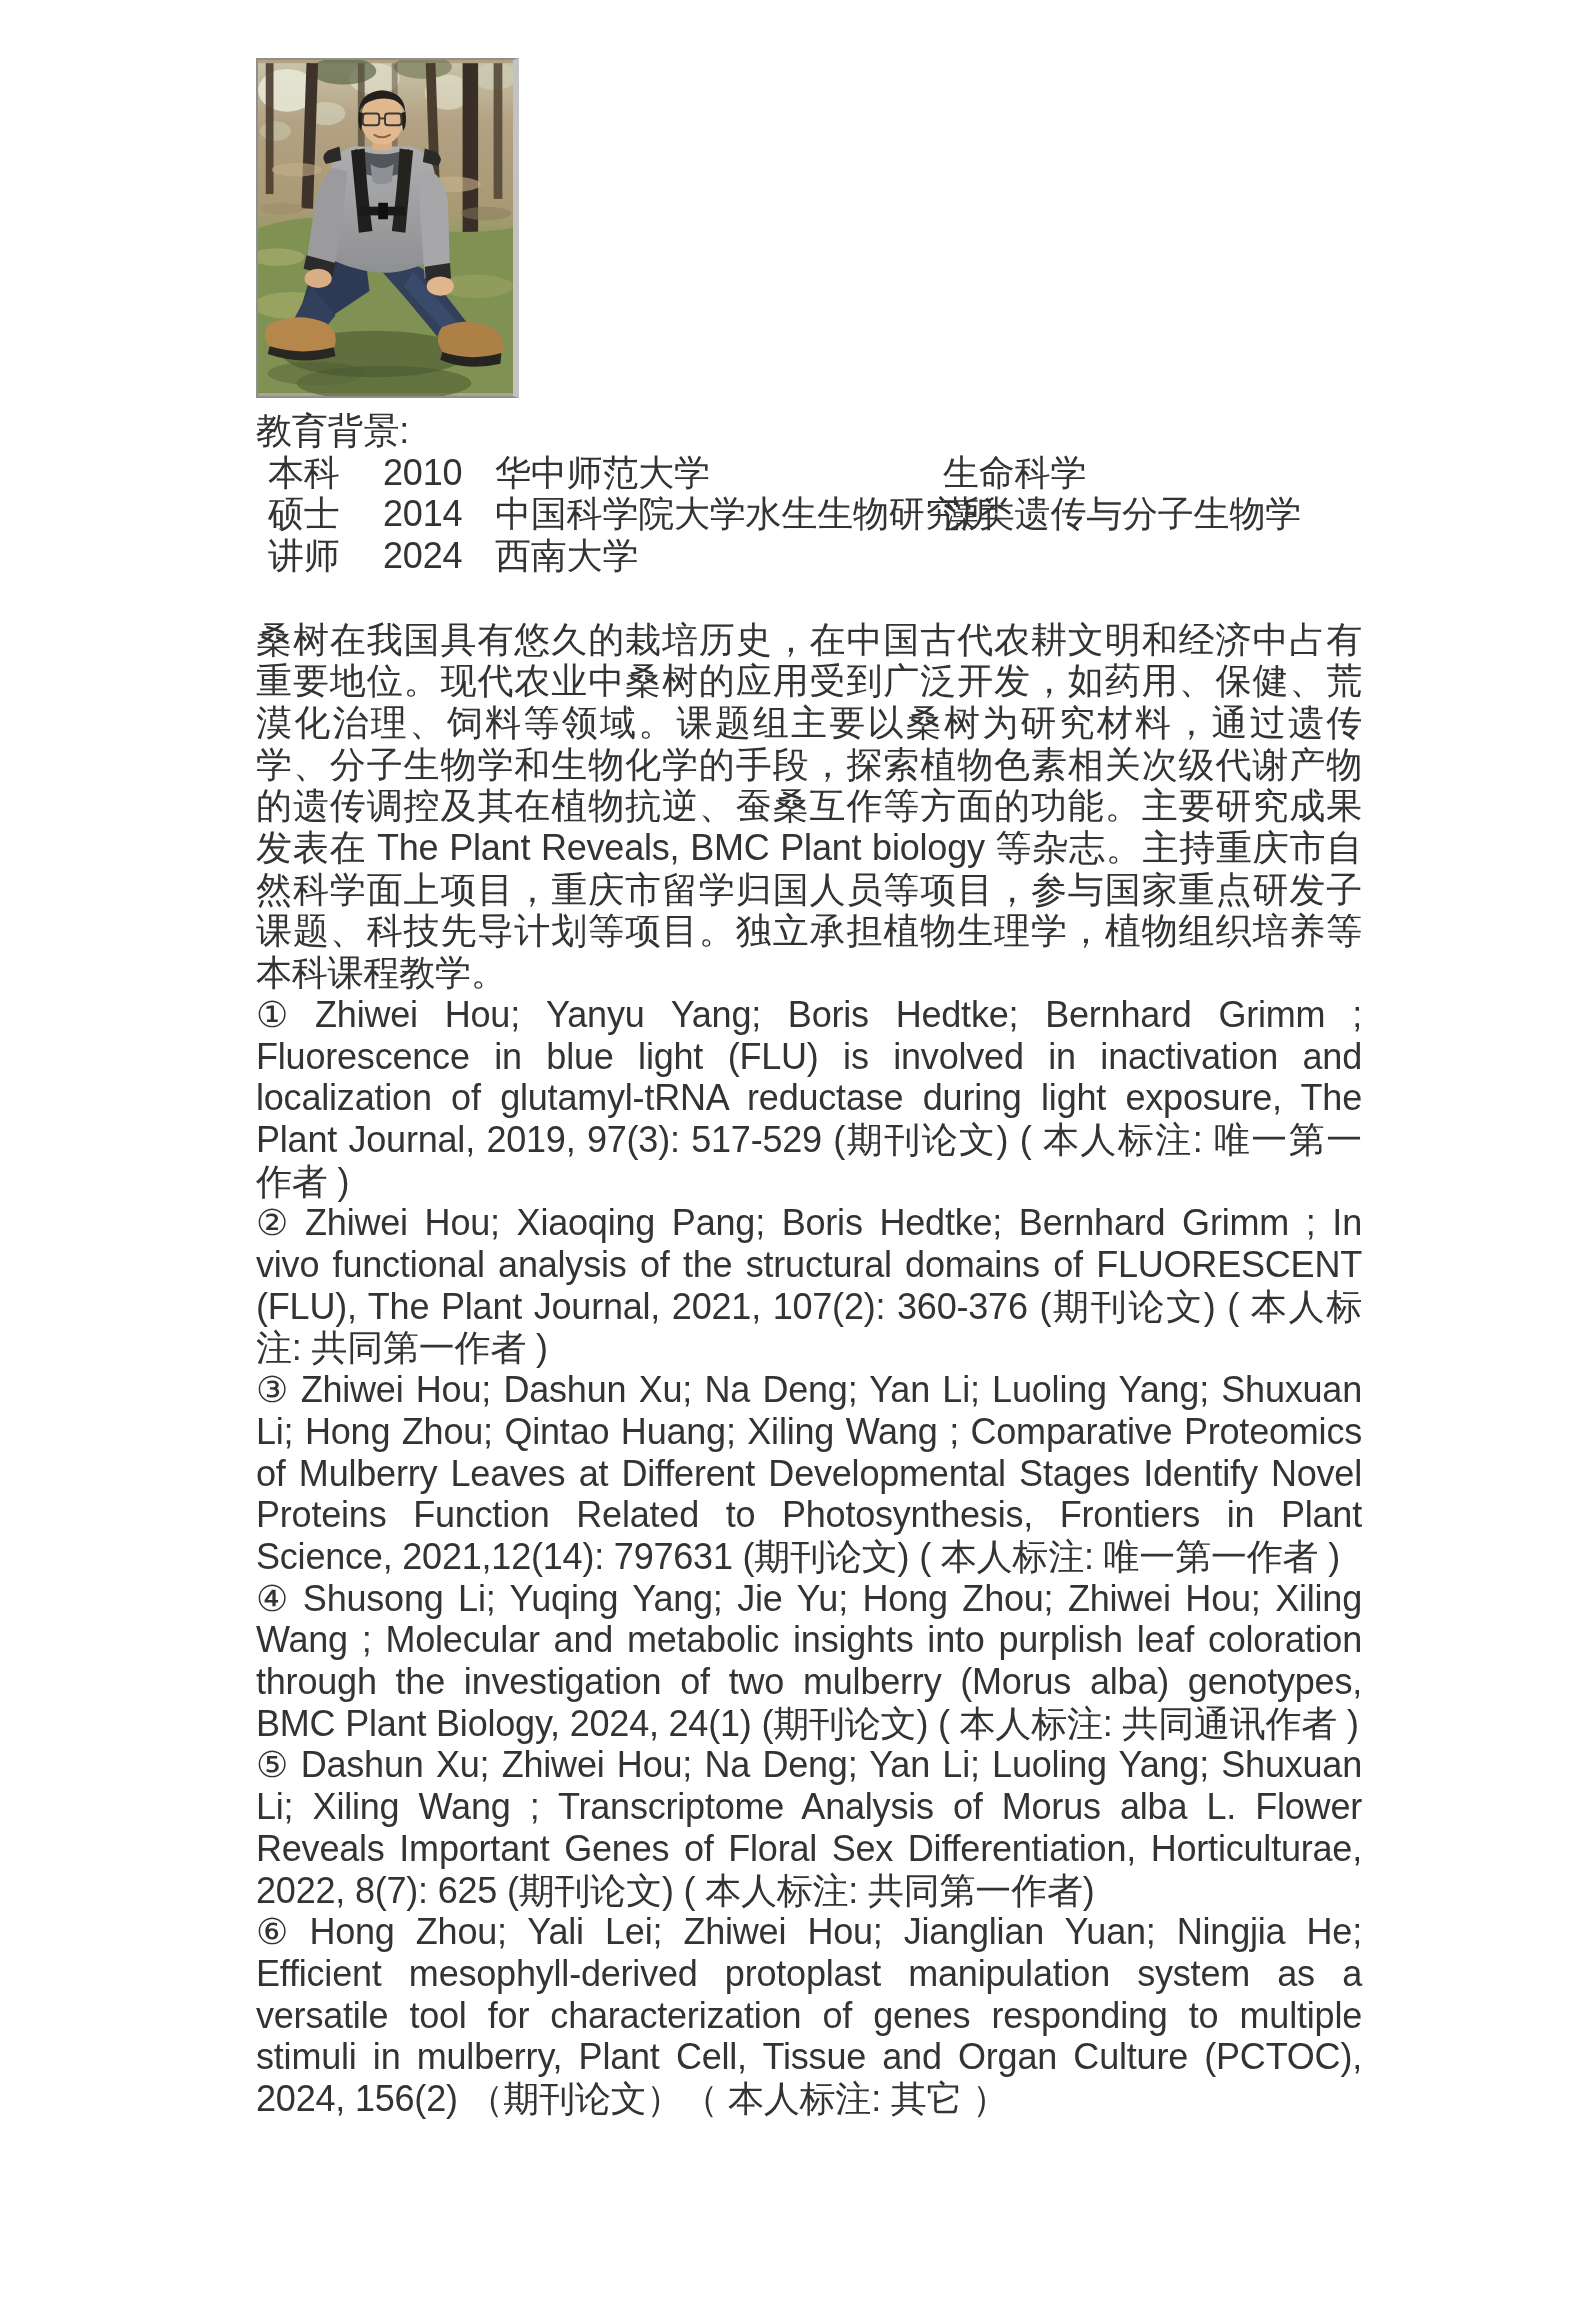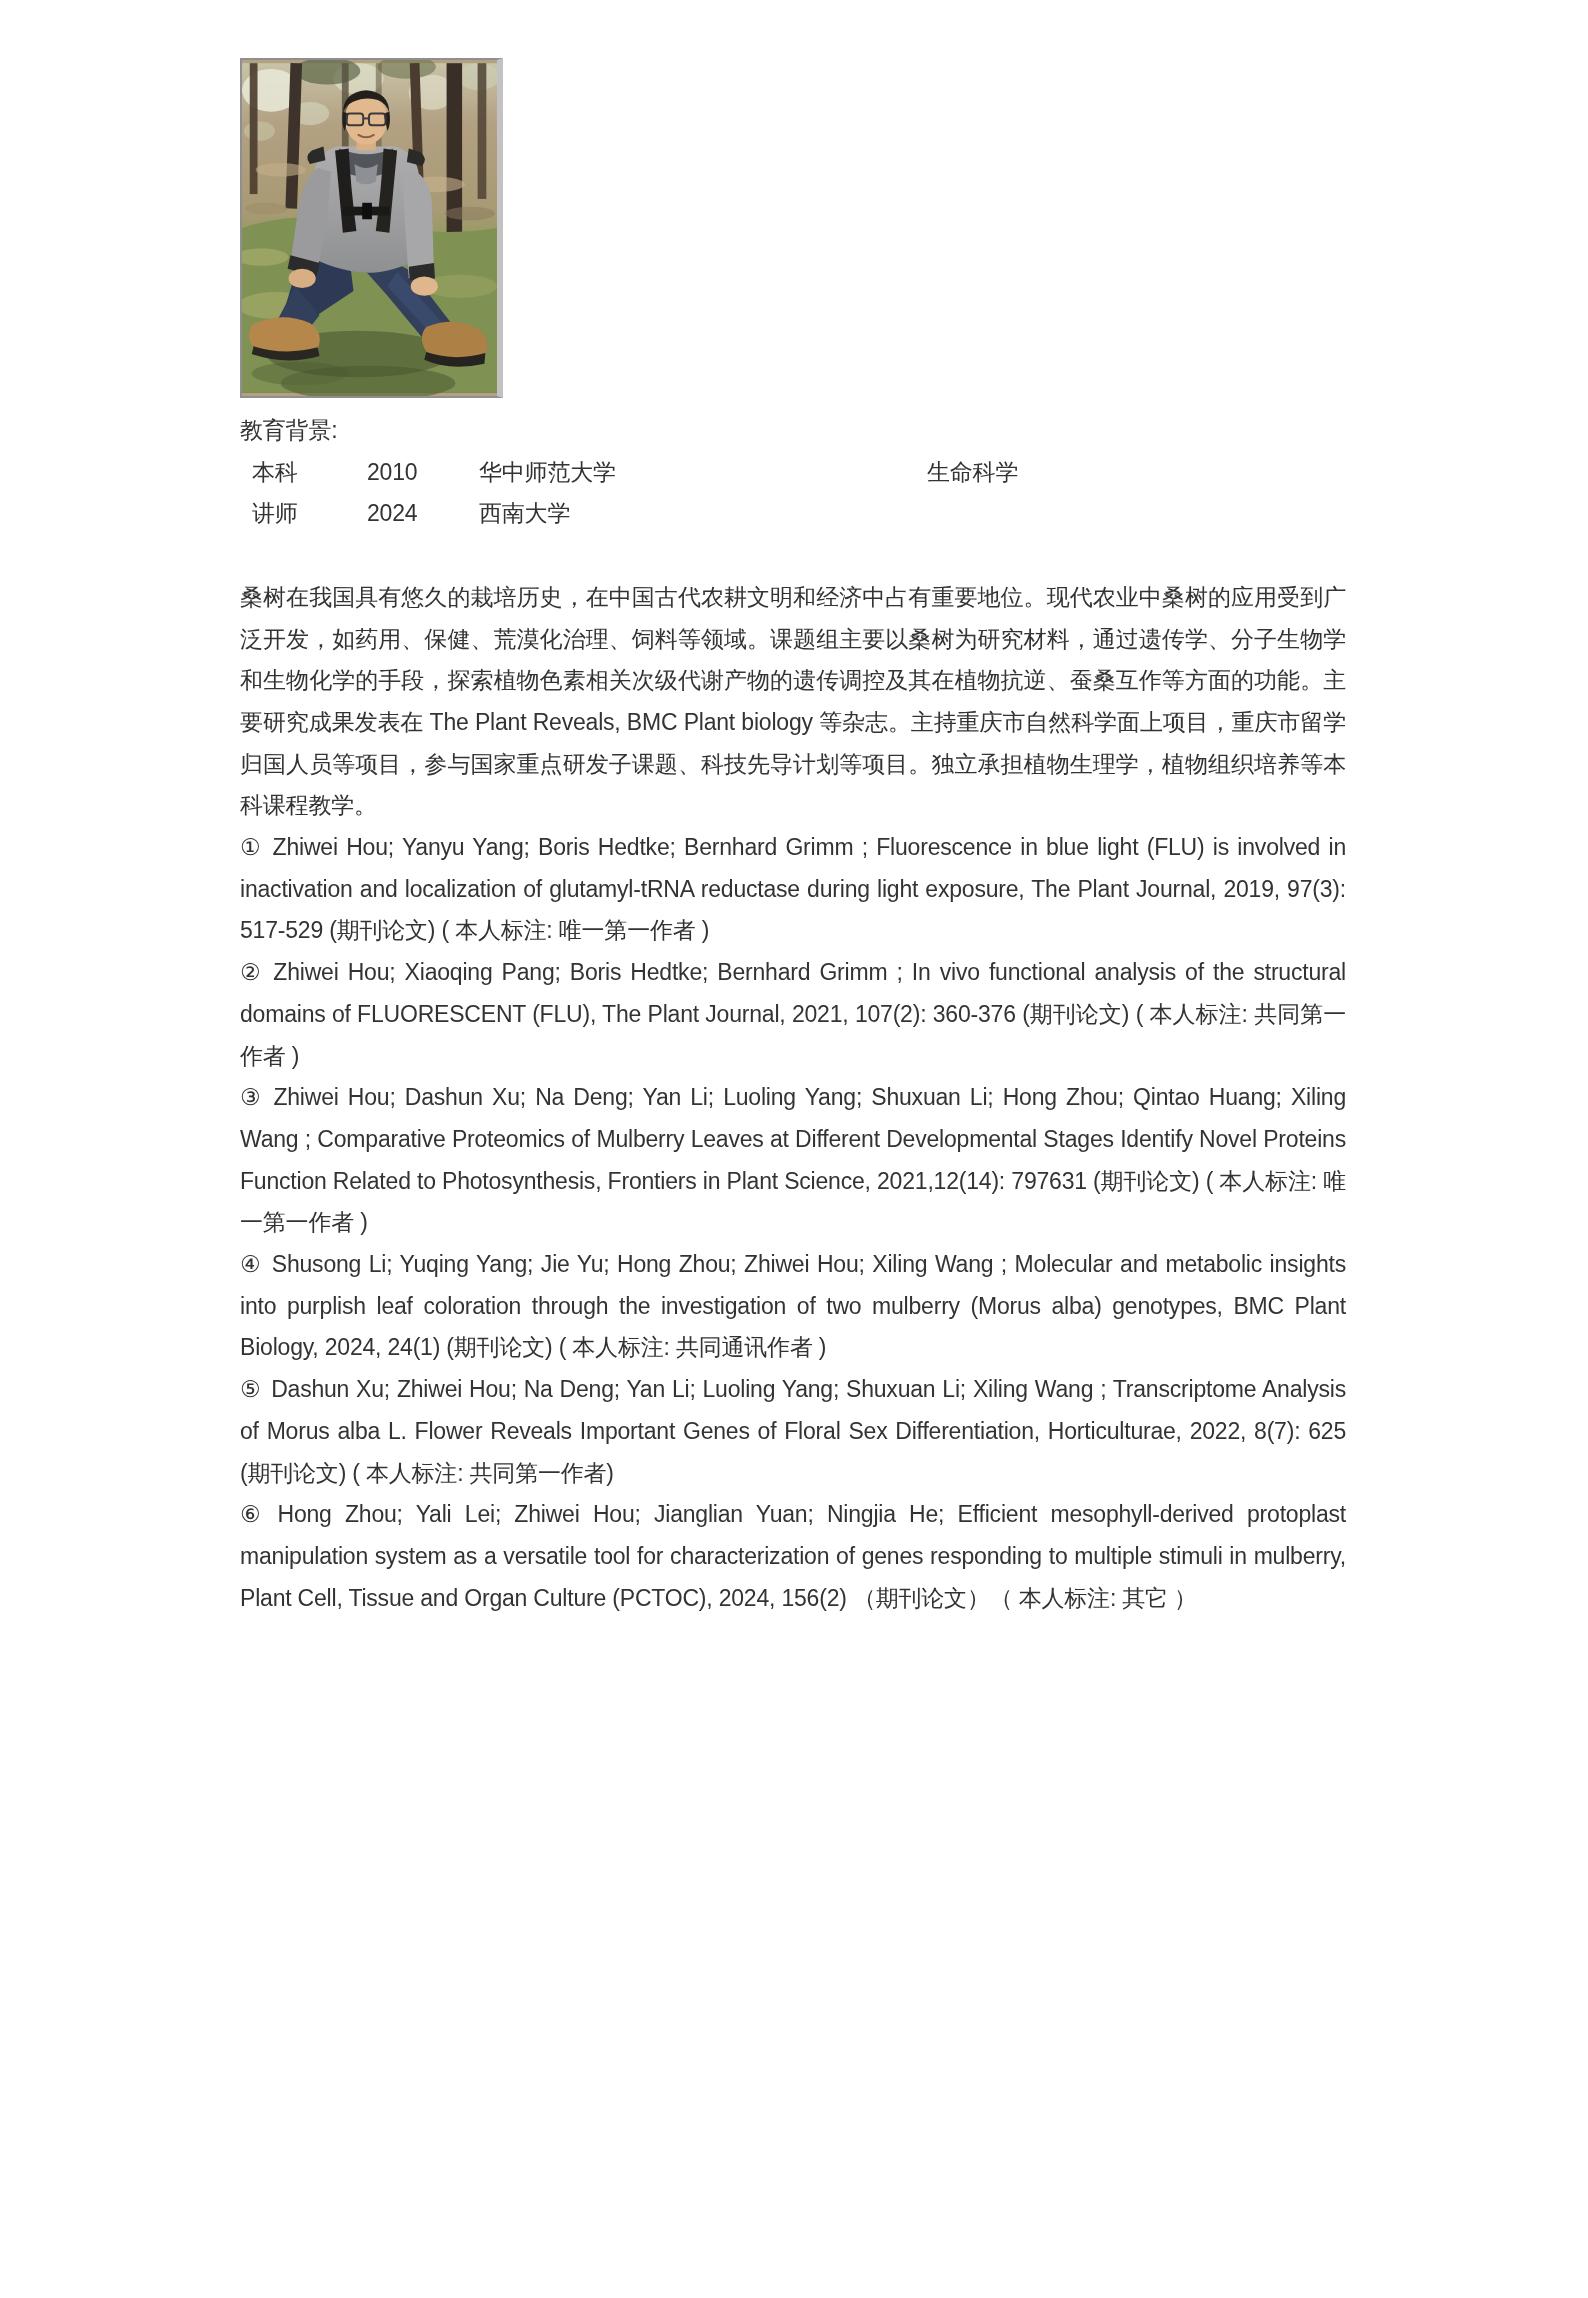--- a/index.html
+++ b/index.html
@@ -6,24 +6,24 @@
   body {
     width: 1588px;
     height: 2298px;
     position: relative;
     font-family: "Liberation Sans", "DejaVu Sans", sans-serif;
     color: #333333;
     overflow: hidden;
   }
   .content {
     position: absolute;
-    left: 240px;
+    left: 256px;
     top: 0;
     width: 1106px;
-    font-size: 23px;
+    font-size: 36px;
     line-height: 41.7px;
     letter-spacing: -0.2px;
   }
   .photo-frame {
     margin: 58px 0 12px 0;
     width: 263px;
     height: 340px;
     box-sizing: border-box;
     border: 2px solid #8f8f8f;
     border-right: 6px solid #c2c2c2;
@@ -161,20 +161,26 @@
 
   <div class="edu-heading">教育背景:</div>
   <div class="edu-table">
     <div class="edu-row">
       <span>本科</span>
       <span>2010</span>
       <span>华中师范大学</span>
       <span>生命科学</span>
     </div>
     <div class="edu-row">
+      <span>硕士</span>
+      <span>2014</span>
+      <span>中国科学院大学水生生物研究所</span>
+      <span>藻类遗传与分子生物学</span>
+    </div>
+    <div class="edu-row">
       <span>讲师</span>
       <span>2024</span>
       <span>西南大学</span>
       <span></span>
     </div>
   </div>
 
   <p class="para">桑树在我国具有悠久的栽培历史，在中国古代农耕文明和经济中占有重要地位。现代农业中桑树的应用受到广泛开发，如药用、保健、荒漠化治理、饲料等领域。课题组主要以桑树为研究材料，通过遗传学、分子生物学和生物化学的手段，探索植物色素相关次级代谢产物的遗传调控及其在植物抗逆、蚕桑互作等方面的功能。主要研究成果发表在 The Plant Reveals, BMC Plant biology 等杂志。主持重庆市自然科学面上项目，重庆市留学归国人员等项目，参与国家重点研发子课题、科技先导计划等项目。独立承担植物生理学，植物组织培养等本科课程教学。</p>
 
   <p class="pub">

